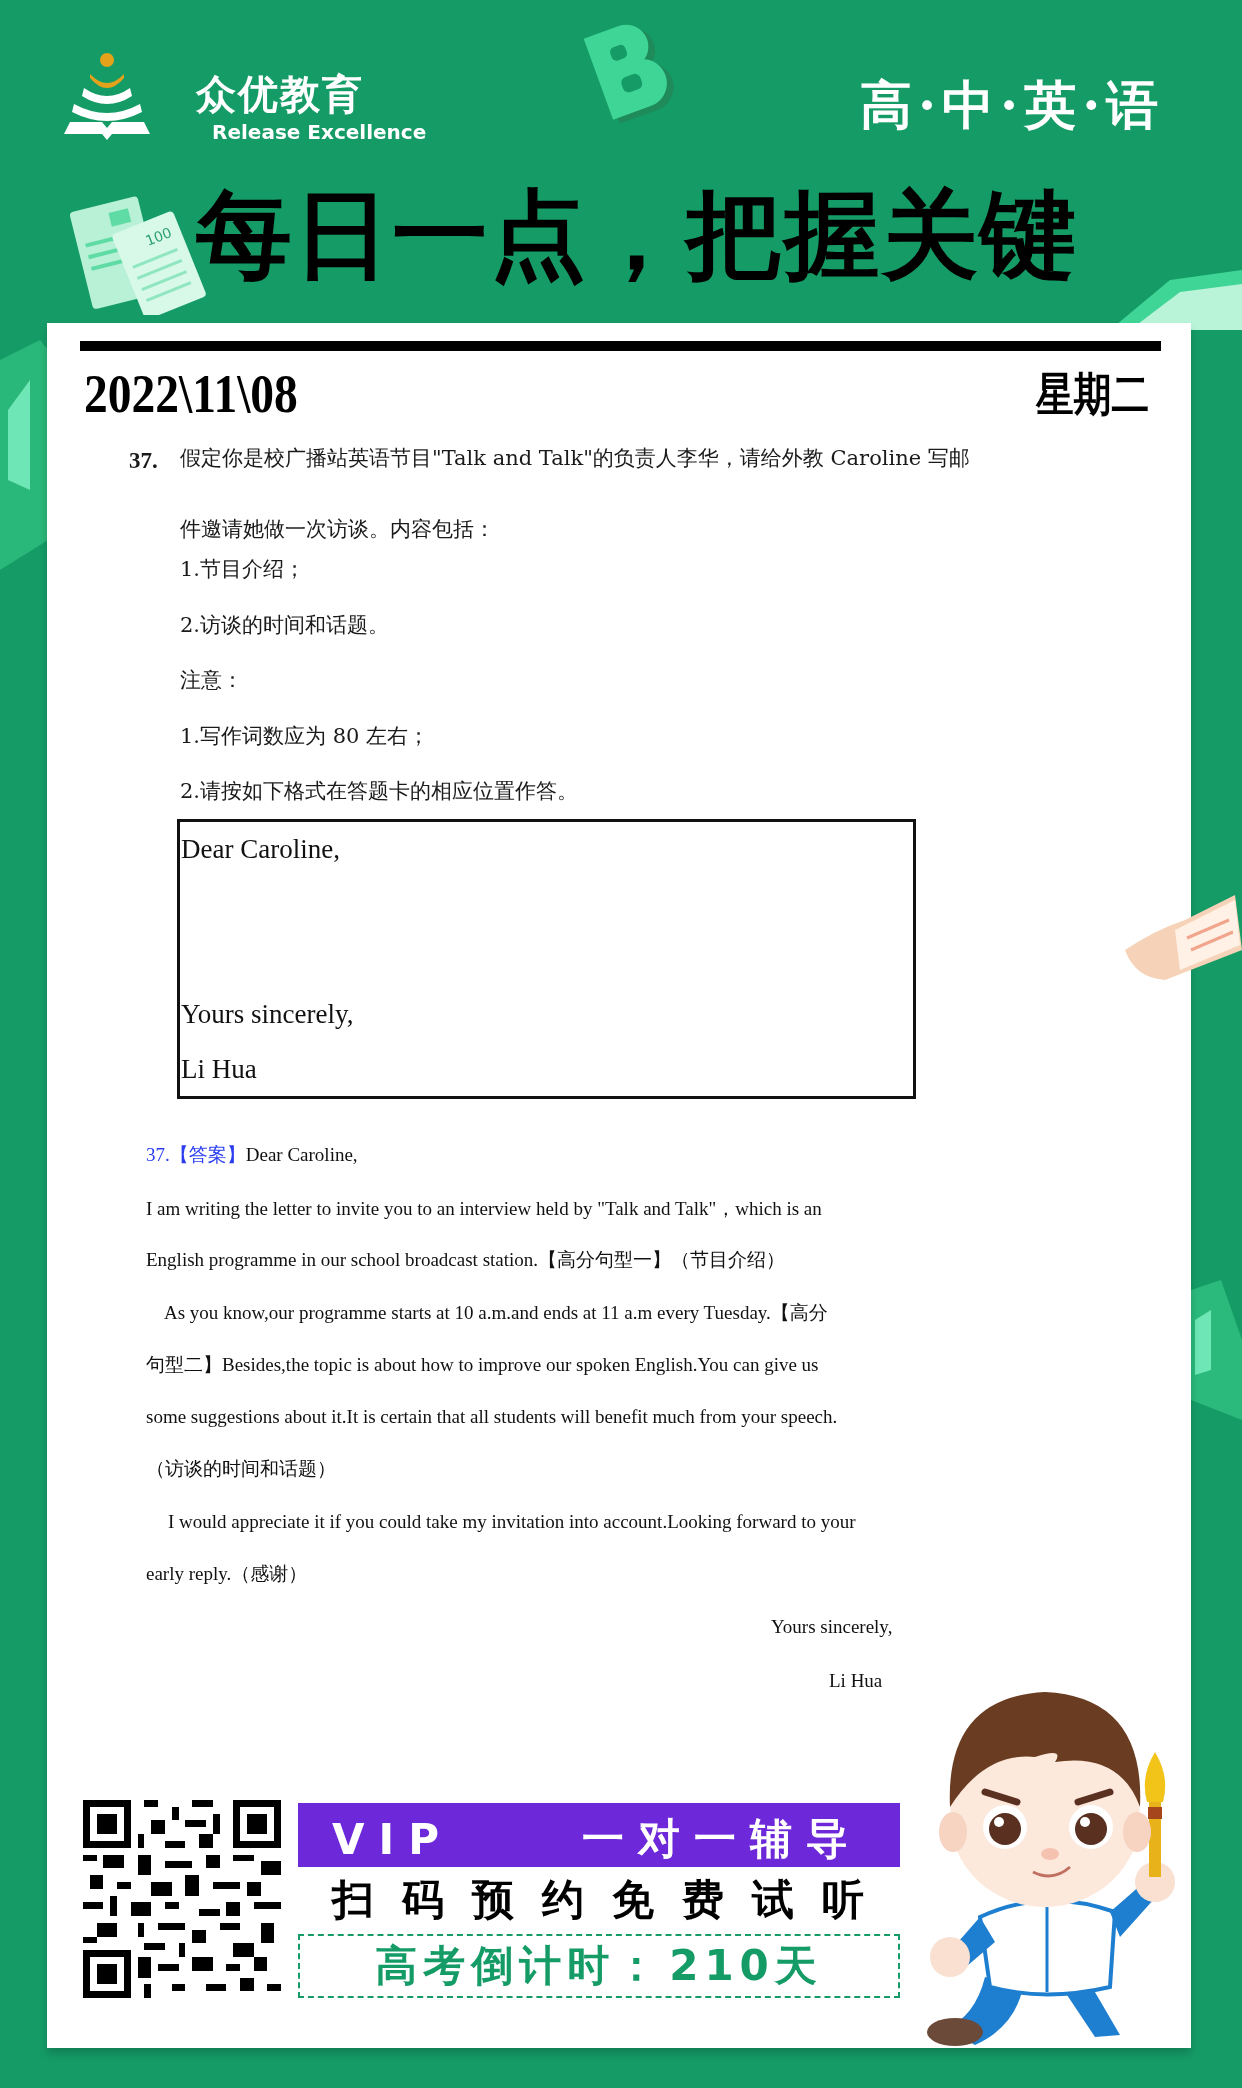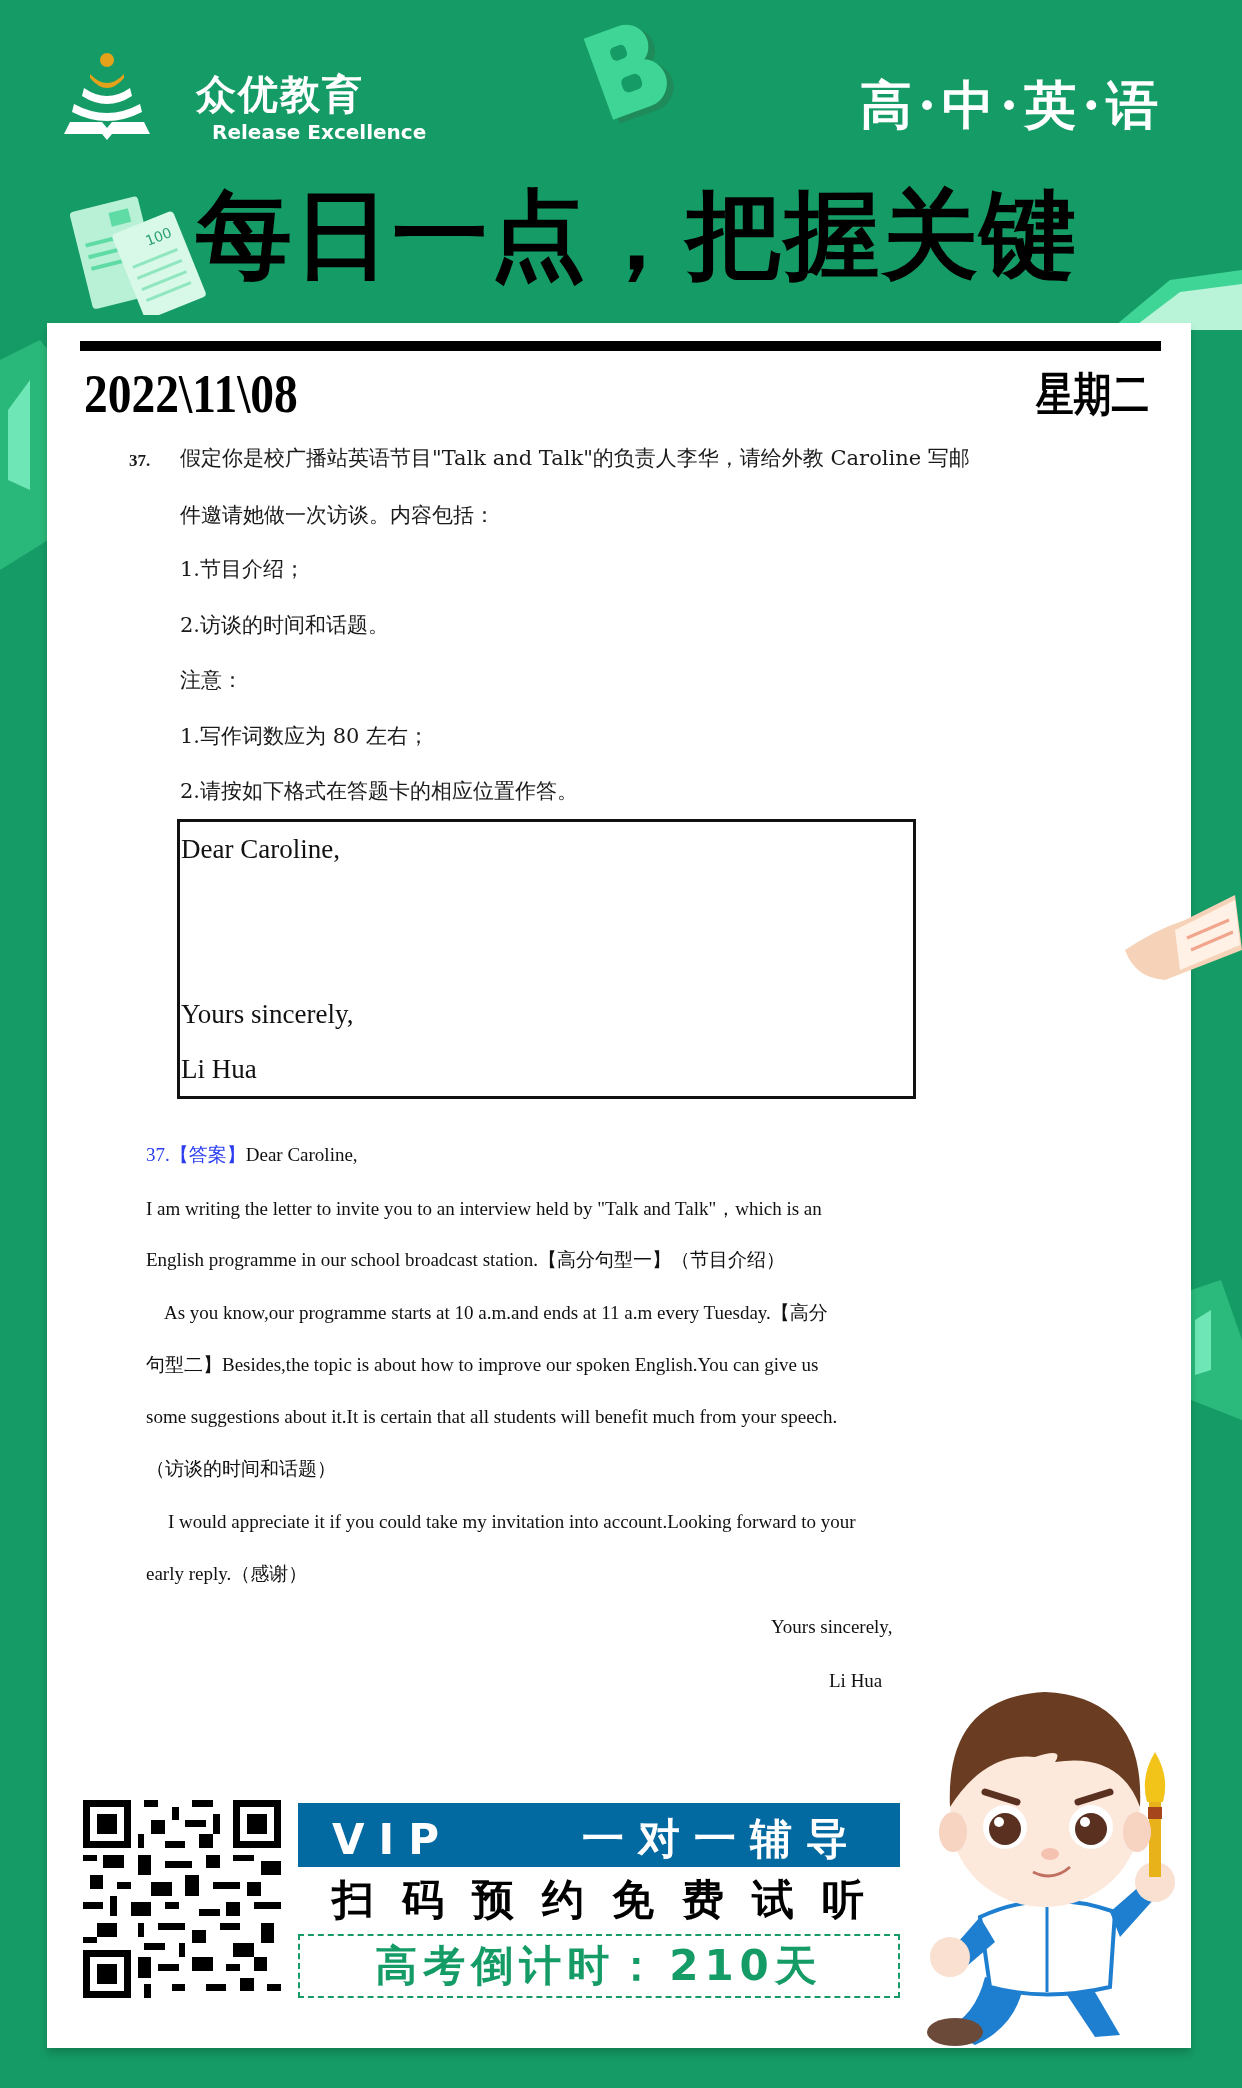--- a/index.html
+++ b/index.html
@@ -56,39 +56,39 @@
     font-family: "Liberation Serif", serif; transform: scaleX(0.88); transform-origin: left;
   }
   .weekday {
     left: 1036px; top: 364px;
     font-size: 46px; font-weight: bold; color: #000; line-height: 60px;
     font-family: "DejaVu Serif", serif; transform: scaleX(0.82); transform-origin: left;
   }
 
   .doc { color: #1a1a1a; font-size: 23px; line-height: 30px; white-space: nowrap; }
   .doc.cn { font-family: "DejaVu Serif", serif; font-size: 21px; }
-  .qnum { left: 129px; top: 446px; font-size: 17px; font-weight: bold; }
+  .qnum { left: 129px; top: 446px; font-size: 23px; font-weight: bold; }
   .qline { left: 180px; }
 
   .letter-box {
     left: 177px; top: 819px; width: 739px; height: 280px;
     border: 3px solid #111;
   }
   .box-text { font-size: 27px; line-height: 32px; color: #111; left: 181px; }
 
   .ans { left: 146px; font-size: 19px; color: #111; }
   .ans .blue { color: #2a3ef0; }
   .indent1 { left: 164px; text-align: center; }
   .indent2 { left: 168px; }
 
   
   .qr { left: 83px; top: 1800px; width: 198px; height: 198px; }
   .vip-banner {
     left: 298px; top: 1803px; width: 602px; height: 64px;
-    background: #0369a1;
+    background: #6d28d9;
     display: flex; align-items: center; justify-content: space-between;
     padding: 8px 38px 0 34px;
     color: #fff; font-family: "DejaVu Sans", sans-serif; font-weight: bold;
     font-size: 42px; letter-spacing: 14px;
   }
   .scan-line {
     left: 298px; top: 1868px; width: 602px; height: 64px;
     display: flex; align-items: center; justify-content: space-between;
     padding: 0 36px 0 34px;
     font-family: "DejaVu Sans", sans-serif; font-weight: bold; font-size: 42px; color: #000;
@@ -166,21 +166,21 @@
   <line x1="62" y1="48" x2="104" y2="30" stroke="#f0a58c" stroke-width="3"></line>
   <line x1="66" y1="60" x2="108" y2="42" stroke="#f0a58c" stroke-width="3"></line>
 </svg>
 
 <div class="abs top-rule"></div>
 <div class="abs date">2022\11\08</div>
 <div class="abs weekday">星期二</div>
 
 <div class="abs doc qnum" style="top:446px;">37.</div>
 <div class="abs doc cn qline" style="top:443px;">假定你是校广播站英语节目"Talk and Talk"的负责人李华，请给外教 Caroline 写邮</div>
-<div class="abs doc cn qline" style="top:500px;">件邀请她做一次访谈。内容包括：</div>
+<div class="abs doc cn qline" style="top:514px;">件邀请她做一次访谈。内容包括：</div>
 <div class="abs doc cn qline" style="top:554px;">1.节目介绍；</div>
 <div class="abs doc cn qline" style="top:610px;text-align:right;">2.访谈的时间和话题。</div>
 <div class="abs doc cn qline" style="top:665px;">注意：</div>
 <div class="abs doc cn qline" style="top:721px;">1.写作词数应为 80 左右；</div>
 <div class="abs doc cn qline" style="top:776px;">2.请按如下格式在答题卡的相应位置作答。</div>
 
 <div class="abs letter-box"></div>
 <div class="abs doc box-text" style="top:833px;">Dear Caroline,</div>
 <div class="abs doc box-text" style="top:998px;">Yours sincerely,</div>
 <div class="abs doc box-text" style="top:1053px;">Li Hua</div>

